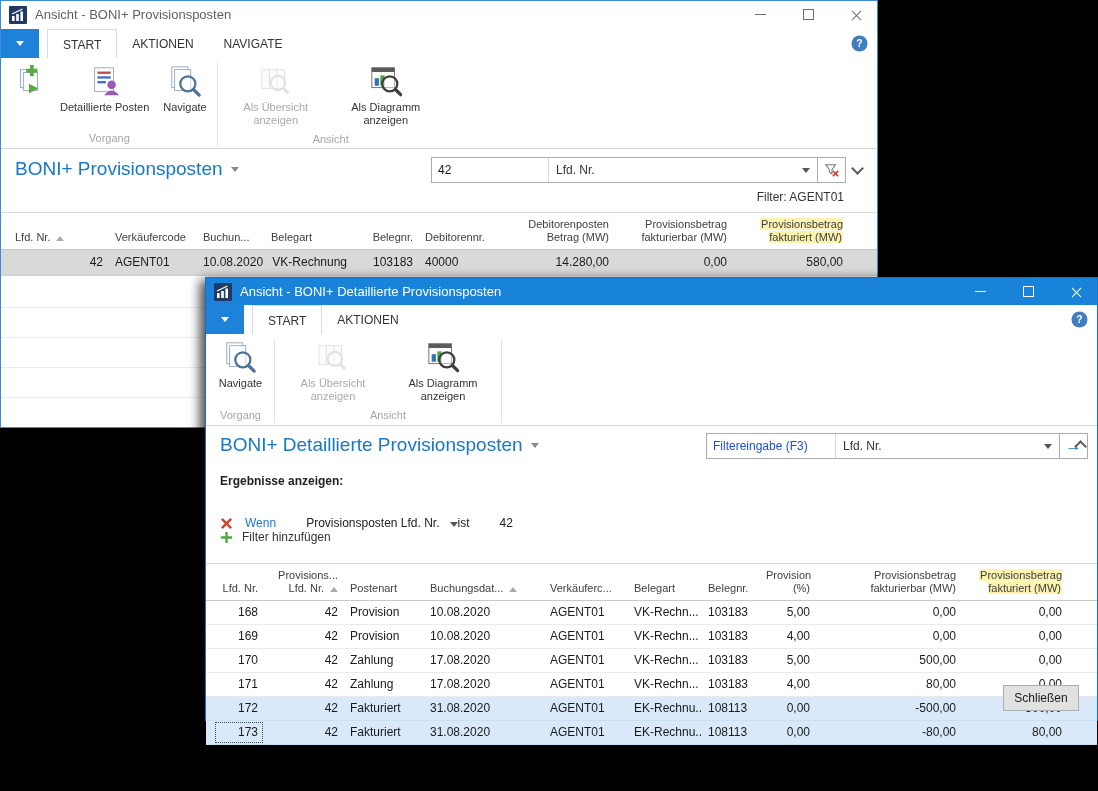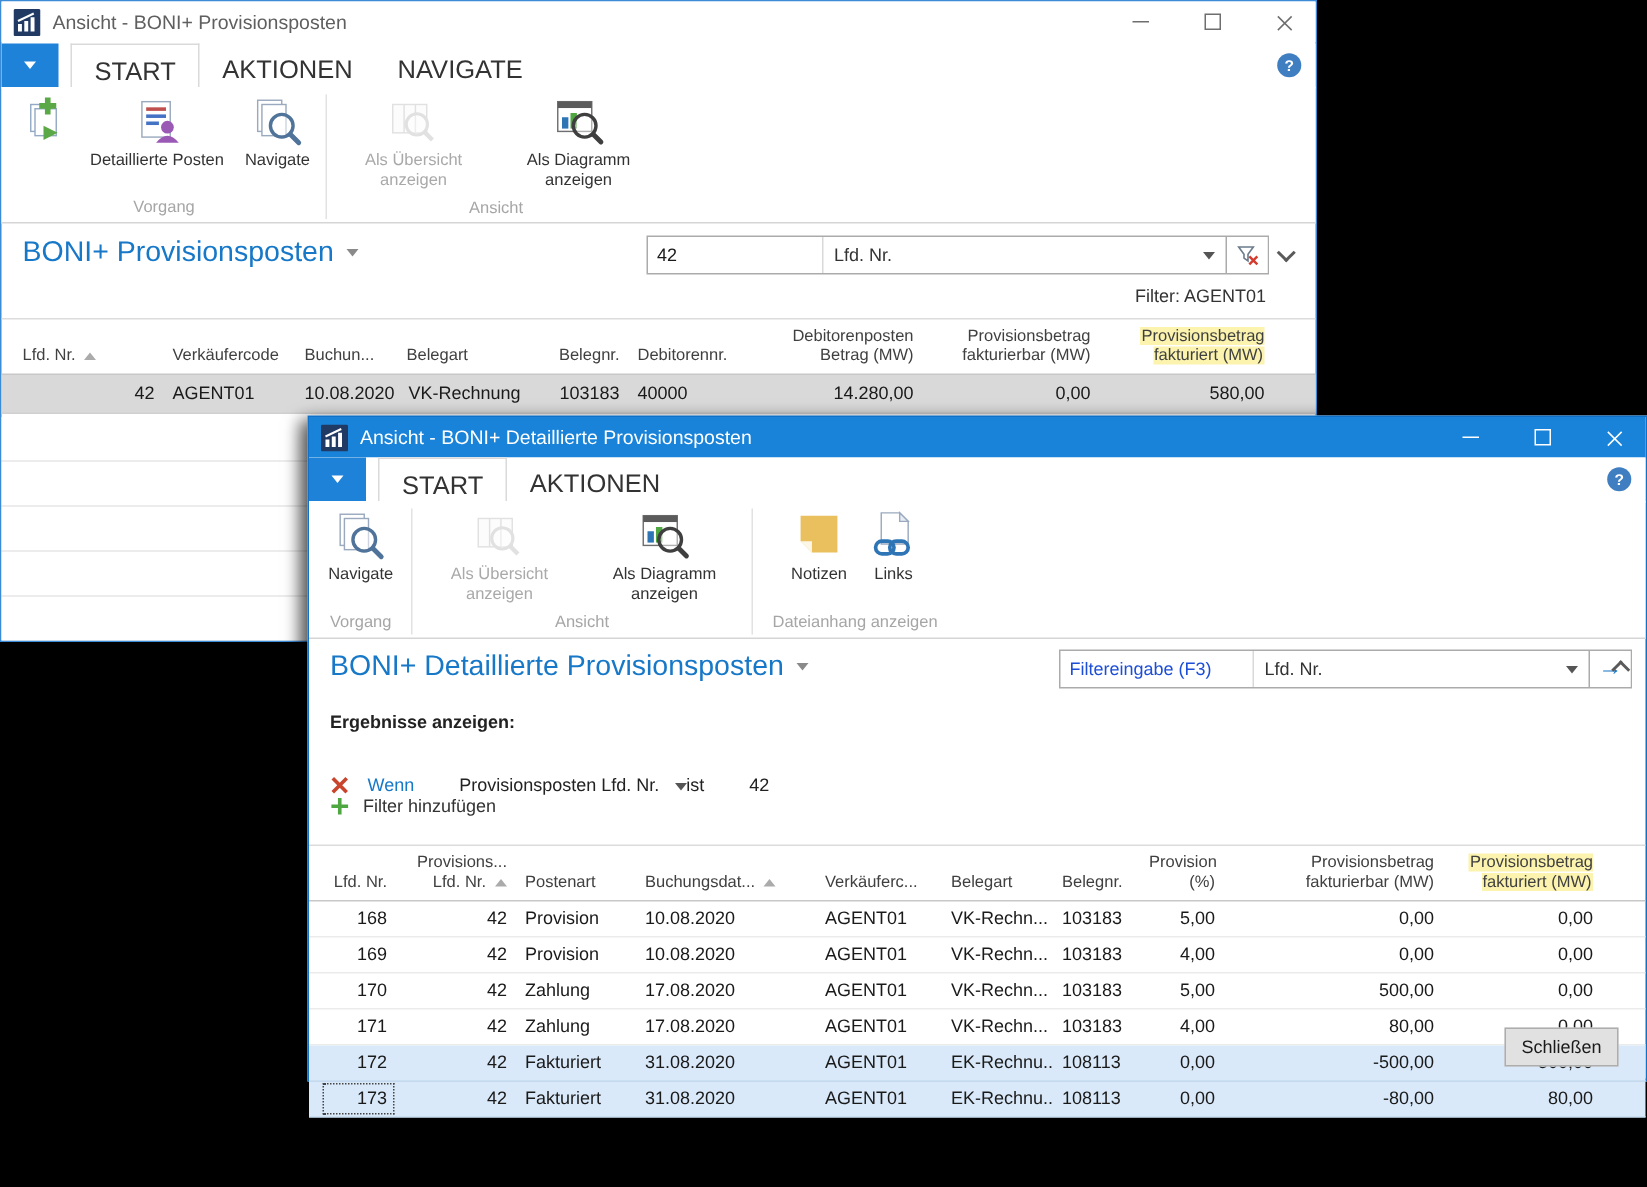--- a/index.html
+++ b/index.html
@@ -27,21 +27,21 @@
   .wc.close::before{transform:rotate(45deg);}
   .wc.close::after{transform:rotate(-45deg);}
 
   
   .tabrow{position:absolute;left:0;right:0;height:29px;background:#fff;
           border-bottom:1px solid #DADADA;display:flex;align-items:stretch;}
   .back .tabrow{top:28px;}
   .front .tabrow{top:27px;}
   .appmenu{width:38px;background:#1E82D8;display:flex;align-items:center;justify-content:center;cursor:pointer;}
   .tabs{display:flex;margin-left:8px;}
-  .tab{padding:8px 15px 0 15px;font-size:17px;color:#333;cursor:pointer;white-space:nowrap;}
+  .tab{padding:8px 15px 0 15px;font-size:12px;color:#333;cursor:pointer;white-space:nowrap;}
   .tab.selected{background:#fff;border:1px solid #DADADA;border-bottom:1px solid #fff;margin-bottom:-1px;}
   .tabrow .help{position:absolute;right:9px;top:6px;cursor:pointer;}
 
   
   .ribbon{position:absolute;left:0;right:0;background:#fff;border-bottom:1px solid #D5D5D5;
           display:flex;align-items:stretch;padding:3px 4px 0 4px;box-sizing:border-box;}
   .back .ribbon{top:57px;height:91px;}
   .front .ribbon{top:56px;height:92px;}
   .rb-group{display:flex;flex-direction:column;}
   .rb-btns{flex:1;display:flex;align-items:flex-start;justify-content:center;}
@@ -351,45 +351,20 @@
                   <circle cx="22" cy="21" r="8" fill="#fff" fill-opacity="0.45" stroke="#3F3F3F" stroke-width="2.4"></circle>
                   <line x1="28" y1="27" x2="33.5" y2="32.5" stroke="#3F3F3F" stroke-width="3.4" stroke-linecap="round"></line>
                 </svg>
               </span>
               <div class="rb-lbl">Als Diagramm anzeigen</div>
             </div>
           </div>
           <div class="rb-glbl">Ansicht</div>
         </div>
         <div class="rb-sep"></div>
-        <div class="rb-group">
-          <div class="rb-btns">
-            <div class="rb-btn">
-              <span class="icon">
-                <svg viewBox="0 0 36 36" width="34" height="34">
-                  <path d="M5 4 h26 v26 h-18 l-8 -8 z" fill="#EAC05E"></path>
-                  <path d="M5 22 h8 v8 z" fill="#fff" fill-opacity="0.85"></path>
-                </svg>
-              </span>
-              <div class="rb-lbl">Notizen</div>
-            </div>
-            <div class="rb-btn">
-              <span class="icon">
-                <svg viewBox="0 0 36 36" width="34" height="34">
-                  <path d="M9 2 h13 l6 6 v16 h-19 z" fill="#fff" stroke="#9AA9BE"></path>
-                  <path d="M22 2 l6 6 h-6 z" fill="#E8EDF4" stroke="#9AA9BE"></path>
-                  <rect x="5" y="22" width="13" height="9" rx="4.5" fill="none" stroke="#2E75B6" stroke-width="2.6"></rect>
-                  <rect x="15" y="22" width="13" height="9" rx="4.5" fill="none" stroke="#2E75B6" stroke-width="2.6"></rect>
-                </svg>
-              </span>
-              <div class="rb-lbl">Links</div>
-            </div>
-          </div>
-          <div class="rb-glbl">Dateianhang anzeigen</div>
-        </div>
       </div>
     <div class="pagehead">
       <span class="ptitle"><span>BONI+ Detaillierte Provisionsposten</span><span class="caret-down"></span></span>
       <div class="searchbox">
         <div class="sb-val">Filtereingabe (F3)</div>
         <div class="sb-field">
           <span>Lfd. Nr.</span>
           <span class="caret-down"></span>
         </div>
         <div class="sb-btn go"></div>

